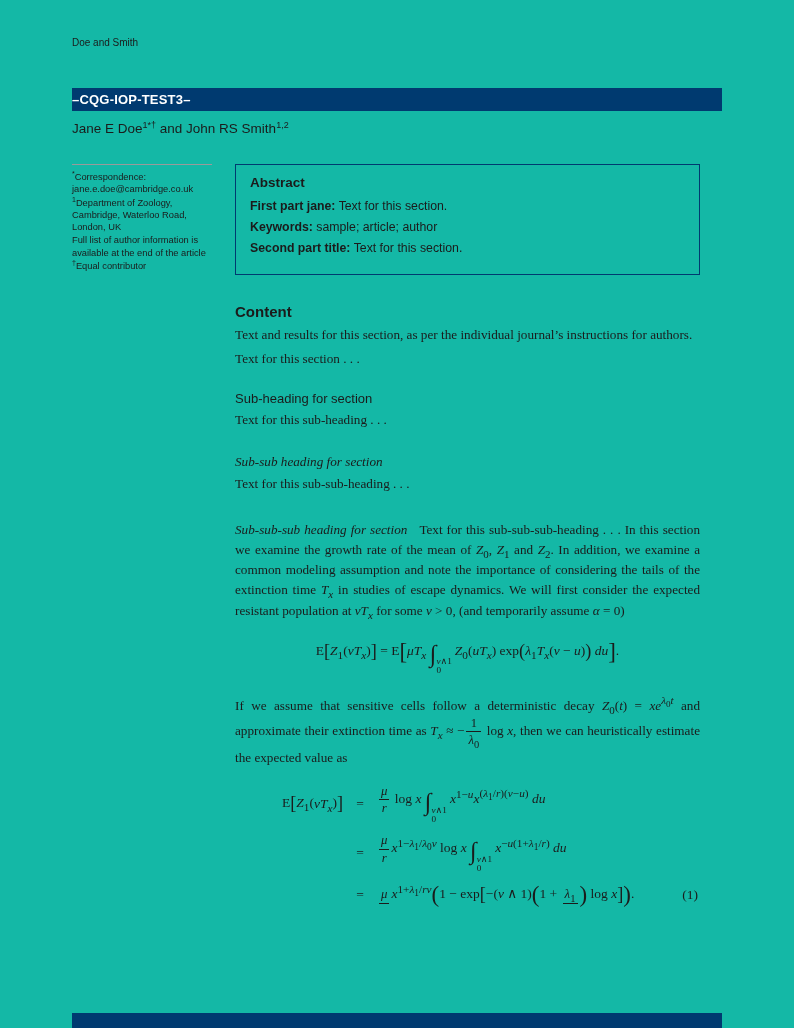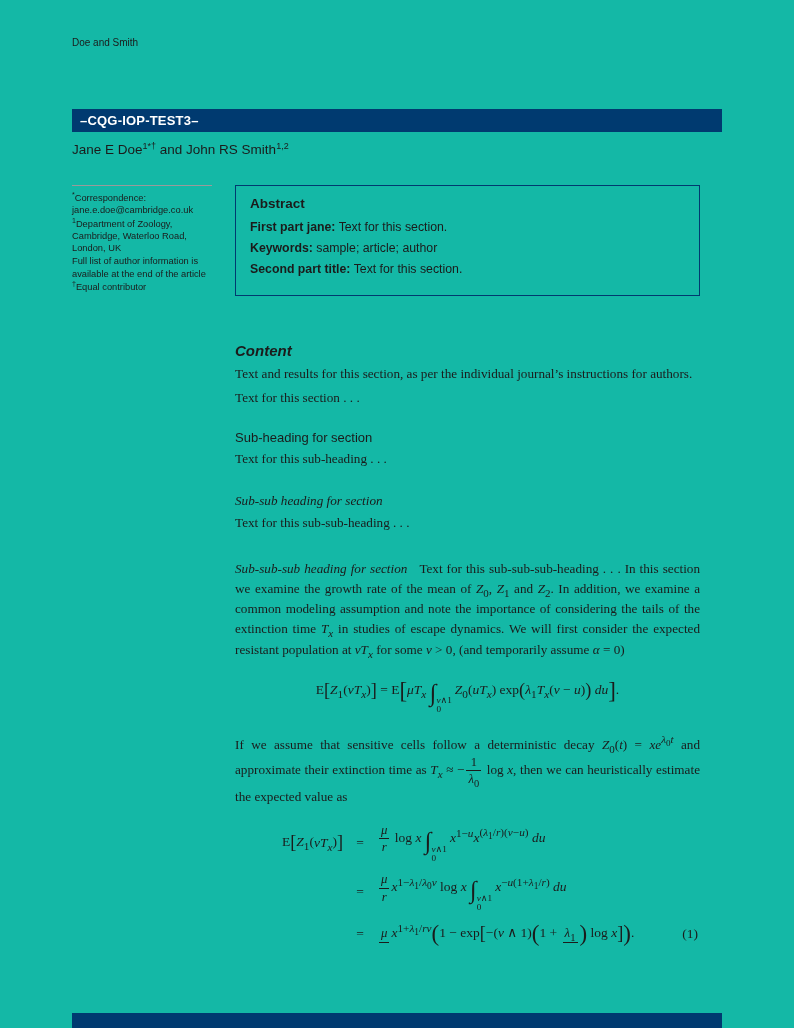--- a/index.html
+++ b/index.html
@@ -15,29 +15,28 @@
     font-family: "Liberation Serif", "DejaVu Serif", serif;
   }
   .inner { padding: 0 72px; }
 
   .running-head {
     margin-top: 37px;
     font-family: "Liberation Sans", sans-serif;
     font-size: 10px;
   }
   .banner {
-    margin-top: 61px;
+    margin-top: 40px;
     height: 23px;
     background: var(--accent, #003a70);
     color: #ffffff;
     font-family: "Liberation Sans", sans-serif;
     font-weight: bold;
     font-size: 13px;
     line-height: 23px;
-    padding-left: 8px;
     letter-spacing: 0.2px;
   }
   .article-title {
     margin-top: 15px;
     font-family: "Liberation Sans", sans-serif;
     font-weight: bold;
     font-size: 27px;
     letter-spacing: -0.2px;
   }
   .authors {
@@ -83,22 +82,21 @@
   .abs-item b { font-weight: bold; }
 
   .main-col {
     margin-left: 163px;
     width: 465px;
   }
   .sec-head {
     font-family: "Liberation Sans", sans-serif;
     font-weight: bold;
     font-size: 15px;
-    margin: 46px 0 5px 0;
-    font-style: italic;
+    margin: 28px 0 5px 0;
   }
   .subsec-head {
     font-family: "Liberation Sans", sans-serif;
     font-size: 13px;
     margin: 22px 0 3px 0;
   }
   .subsubsec-head {
     font-family: "Liberation Serif", "DejaVu Serif", serif;
     font-style: italic;
     font-size: 13.2px;

